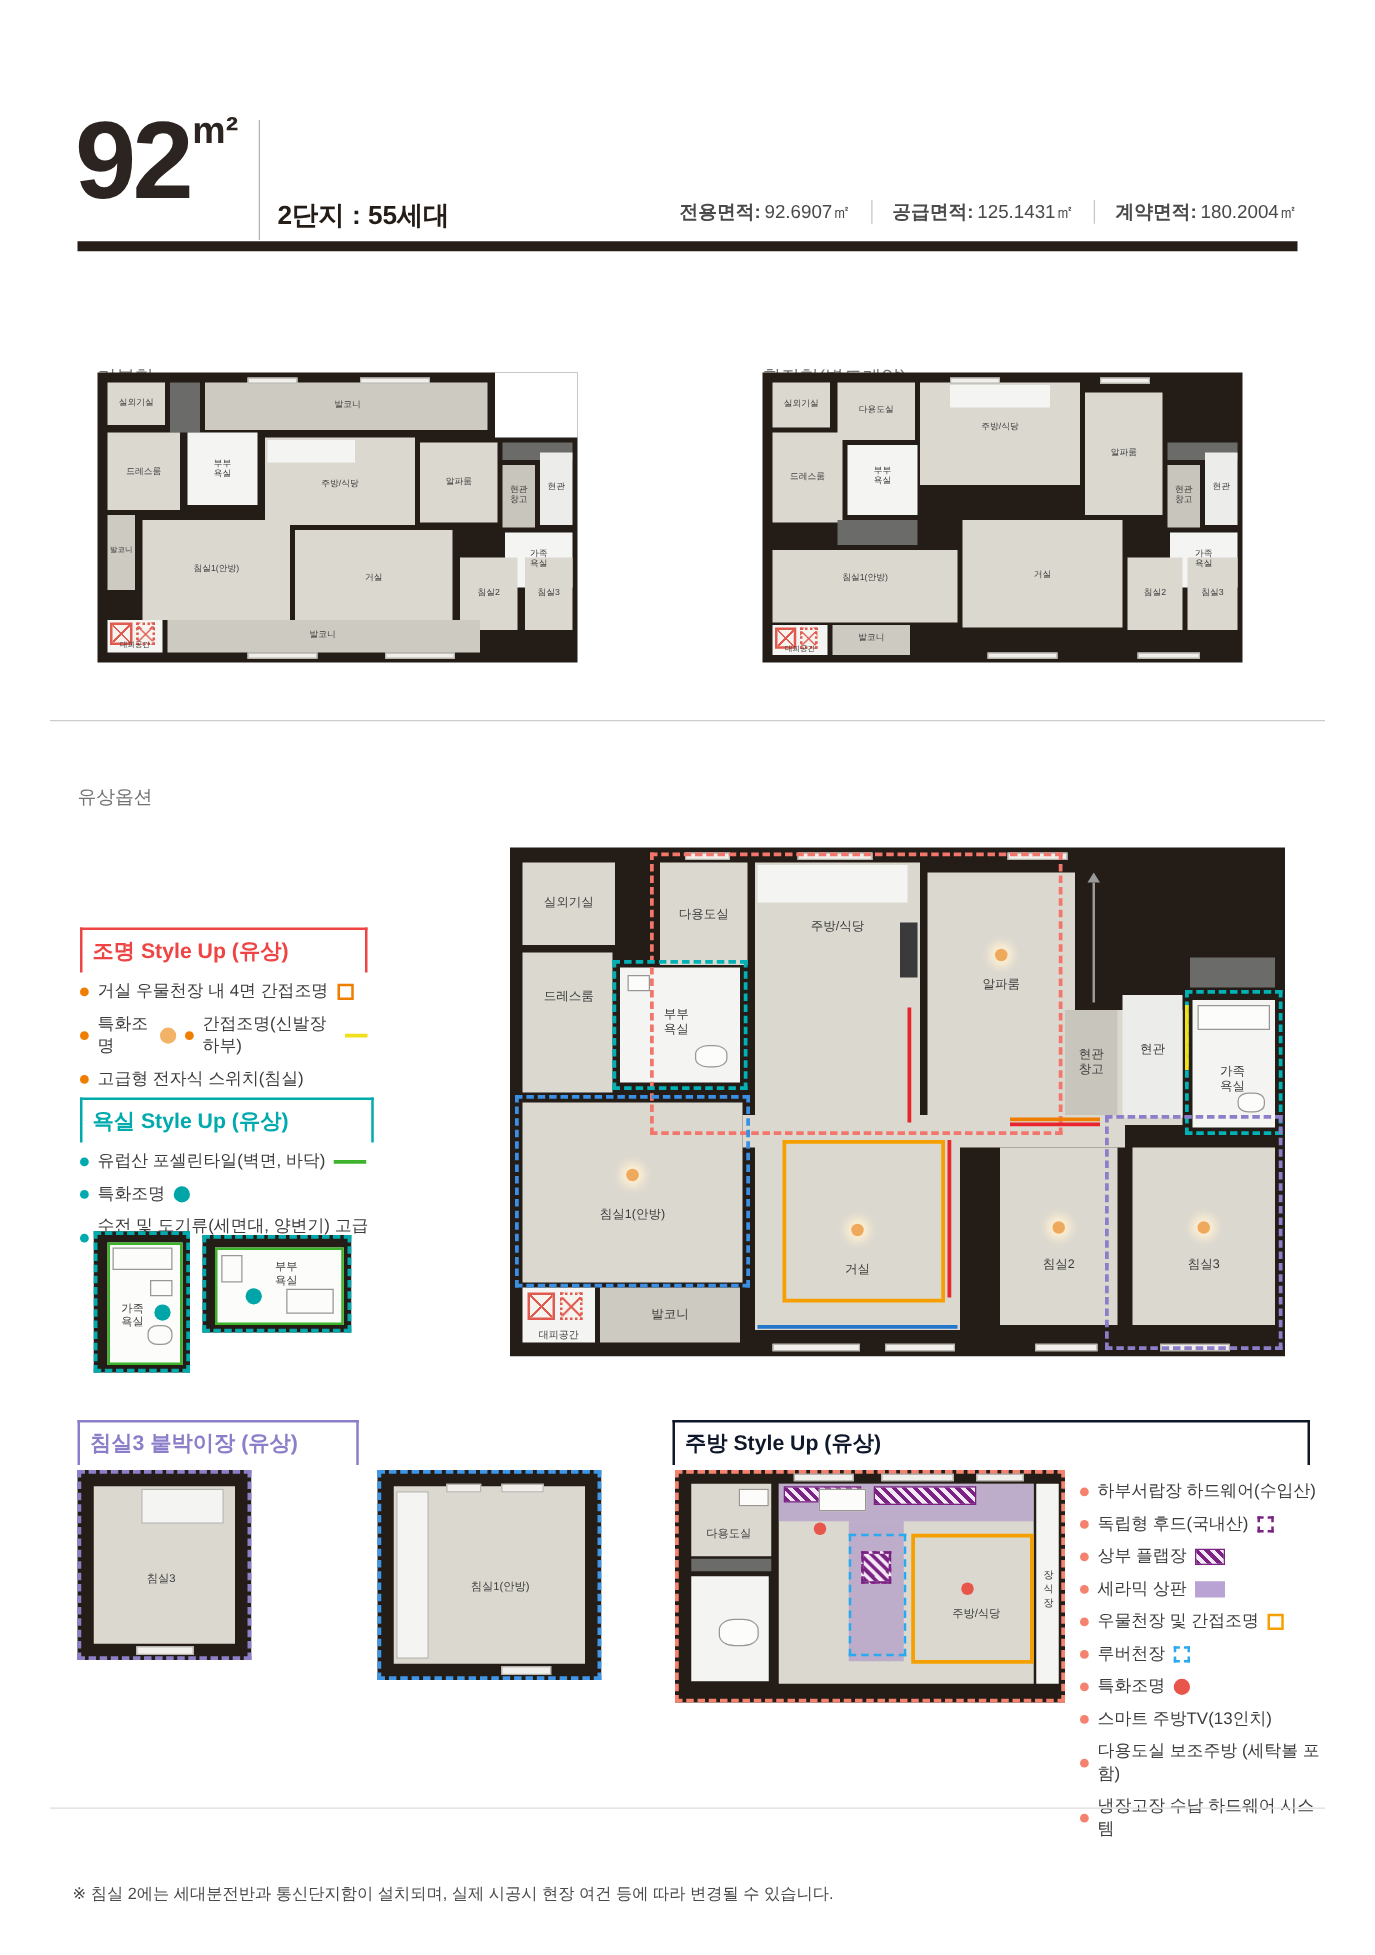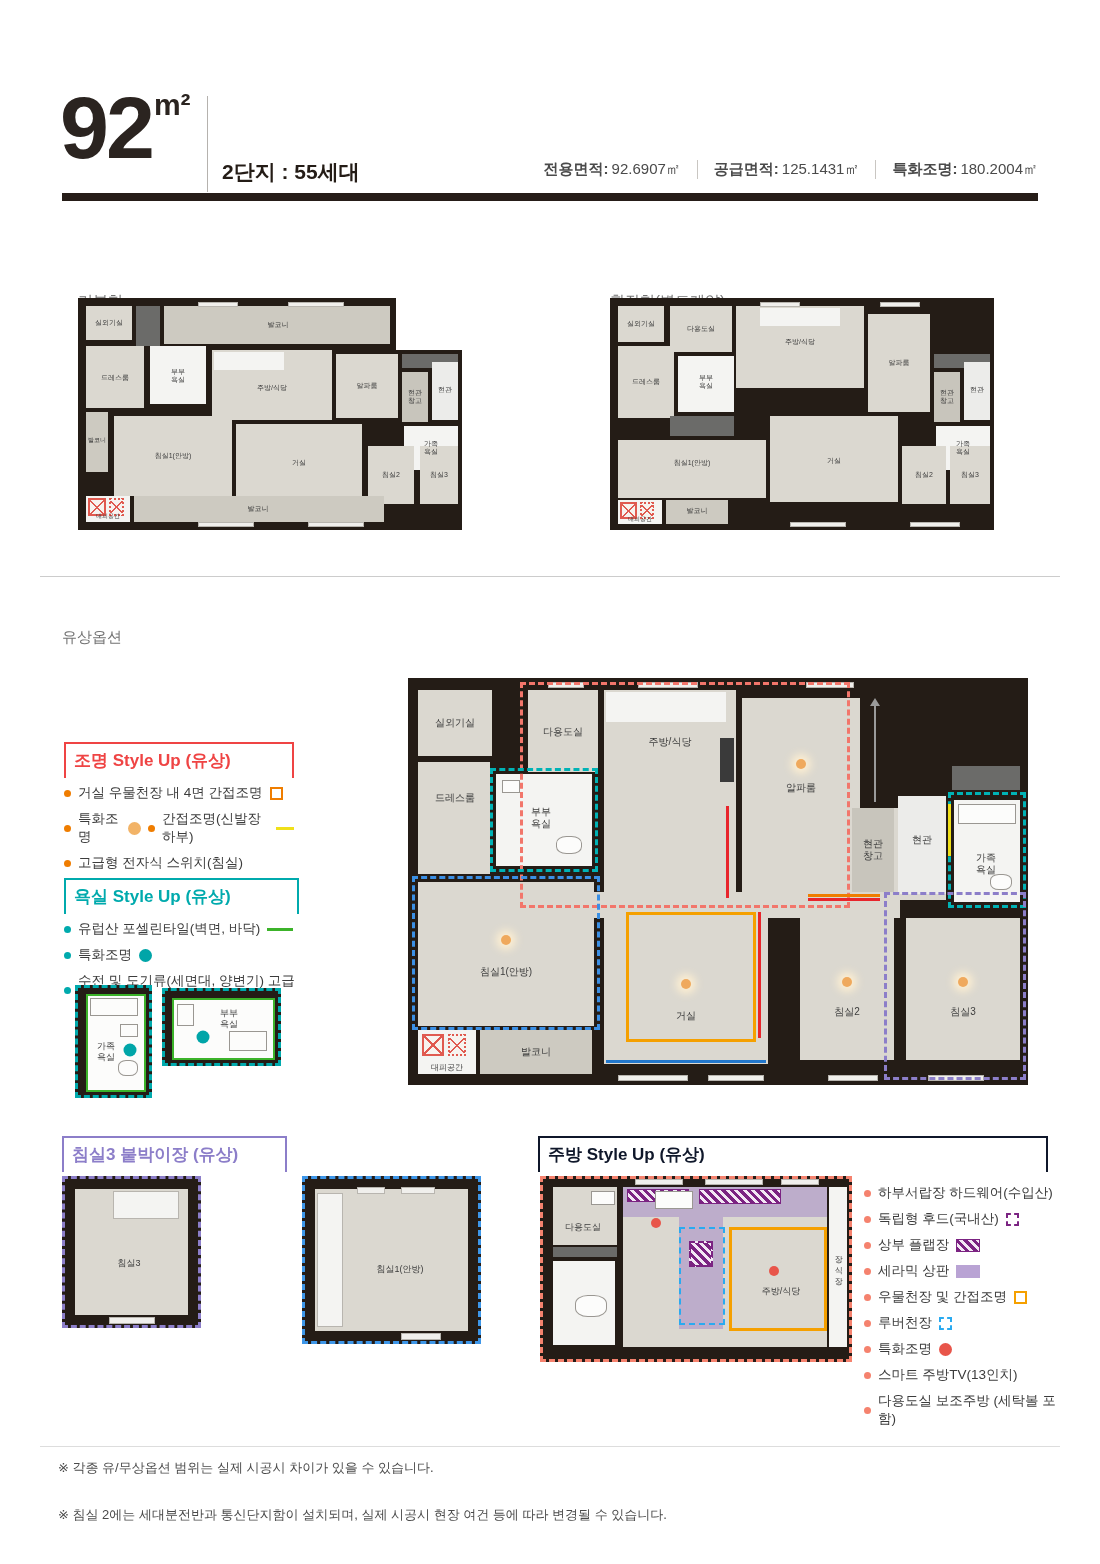--- a/index.html
+++ b/index.html
@@ -90,21 +90,21 @@
   <div class="metrics">
     <span class="metric">
       <span class="mlabel">전용면적:</span>
       <span>92.6907㎡</span>
     </span>
     <span class="metric">
       <span class="mlabel">공급면적:</span>
       <span>125.1431㎡</span>
     </span>
     <span class="metric">
-      <span class="mlabel">특화조명:</span>
+      <span class="mlabel">계약면적:</span>
       <span>180.2004㎡</span>
     </span>
   </div>
   <div class="black-bar"></div>
 
   <div class="sec-title" style="left:78px;top:252px;">기본형</div>
   <div class="plan" style="left:78px;top:298px;width:384px;height:232px;">
     <div class="rm" style="left:8px;top:8px;width:46px;height:34px;"></div>
     <div class="rm dg" style="left:58px;top:8px;width:24px;height:40px;"></div>
     <div class="rm b" style="left:86px;top:8px;width:226px;height:38px;"></div>
@@ -424,20 +424,23 @@
         <span class="sw sw-dot" style="background:#e8554a;"></span>
       </div>
       <div class="li">
         <span class="bdot bg-kitchen"></span>
         <span>스마트 주방TV(13인치)</span>
       </div>
       <div class="li">
         <span class="bdot bg-kitchen"></span>
         <span>다용도실 보조주방 (세탁볼 포함)</span>
       </div>
+      <div class="li">
+        <span class="bdot bg-kitchen"></span>
+        <span>냉장고장 수납 하드웨어 시스템</span>
+      </div>
     </div>
   </div>
 
   <div class="hr" style="left:40px;top:1446px;width:1020px;background:#ddd;"></div>
-  <div class="footnote" style="left:58px;top:1456px;">※ 각종 유/무상옵션 범위는 실제 시공시 차이가 있을 수 있습니다.</div>
   <div class="footnote" style="left:58px;top:1479px;margin-top:24px;">※ 침실 2에는 세대분전반과 통신단지함이 설치되며, 실제 시공시 현장 여건 등에 따라 변경될 수 있습니다.</div>
 
 </div>
 
 </body></html>

